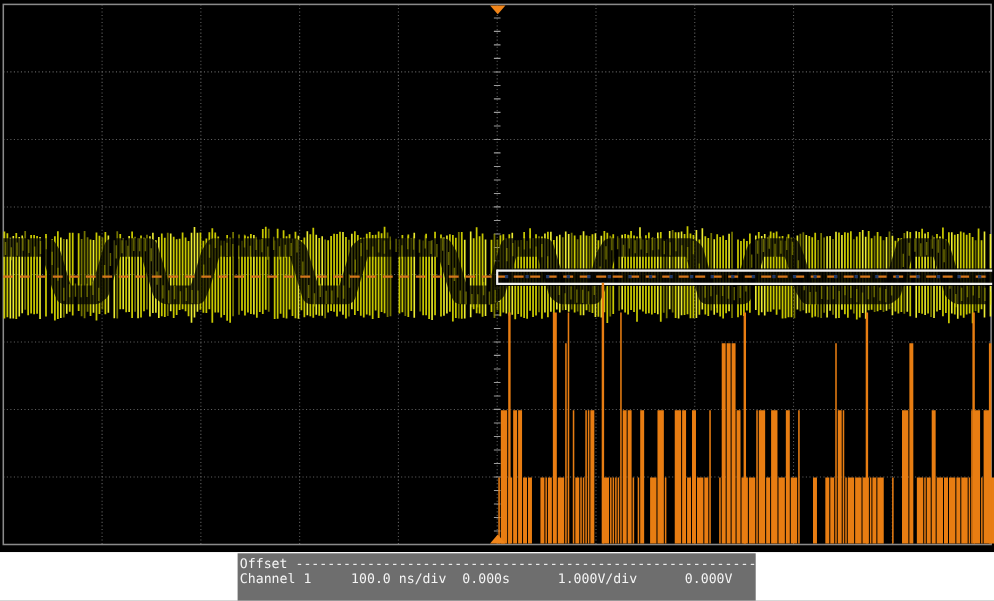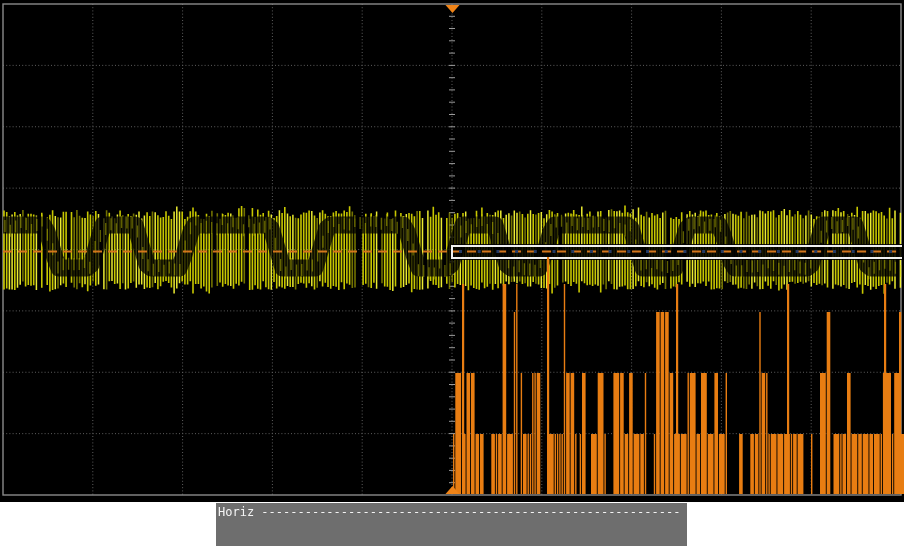--- a/index.html
+++ b/index.html
@@ -61,15 +61,16 @@
       <line x1="452" y1="245" x2="452" y2="259" stroke="#f0f0f0" stroke-width="2"></line>
       <path d="M453.0 494V434h1.4V494ZM455.3 494V373h5.8V494ZM462.0 494V434h3.6V494ZM466.5 494V373h3.6V494ZM471.0 494V373h3.6V494ZM475.5 494V434h3.6V494ZM480.0 494V434h3.6V494ZM491.3 494V434h3.6V494ZM495.8 494V434h1.4V494ZM498.1 494V434h3.6V494ZM502.6 494V284h3.6V494ZM507.1 494V434h5.8V494ZM513.8 494V312h1.4V494ZM516.1 494V284h1.4V494ZM520.7 494V373h1.4V494ZM523.0 494V434h3.6V494ZM527.5 494V434h1.4V494ZM529.8 494V434h1.4V494ZM532.1 494V373h1.4V494ZM534.4 494V373h1.4V494ZM536.7 494V373h3.6V494ZM547.9 494V434h5.8V494ZM554.6 494V434h1.4V494ZM556.9 494V434h1.4V494ZM559.2 494V434h1.4V494ZM561.5 494V434h1.4V494ZM563.8 494V284h1.4V494ZM566.1 494V373h3.6V494ZM570.6 494V373h3.6V494ZM575.1 494V434h1.4V494ZM579.7 494V434h1.4V494ZM582.0 494V373h3.6V494ZM591.0 494V434h5.8V494ZM597.7 494V373h5.8V494ZM604.4 494V434h1.4V494ZM613.4 494V373h5.8V494ZM620.1 494V373h3.6V494ZM624.6 494V434h3.6V494ZM629.1 494V373h3.6V494ZM633.6 494V434h5.8V494ZM640.3 494V434h3.6V494ZM644.8 494V373h1.4V494ZM653.8 494V434h1.4V494ZM656.1 494V312h3.6V494ZM660.6 494V312h3.6V494ZM665.1 494V312h3.6V494ZM669.6 494V373h3.6V494ZM674.1 494V434h5.8V494ZM680.8 494V434h5.8V494ZM687.5 494V373h1.4V494ZM689.8 494V373h5.8V494ZM696.5 494V434h3.6V494ZM701.0 494V373h5.8V494ZM707.7 494V434h5.8V494ZM714.4 494V373h3.6V494ZM718.9 494V434h5.8V494ZM725.6 494V373h1.4V494ZM739.1 494V434h3.6V494ZM750.3 494V434h3.6V494ZM754.8 494V434h3.6V494ZM759.3 494V312h1.4V494ZM761.6 494V373h3.6V494ZM766.1 494V373h1.4V494ZM768.4 494V434h1.4V494ZM770.7 494V434h5.8V494ZM777.4 494V434h5.8V494ZM784.1 494V434h5.8V494ZM790.8 494V434h1.4V494ZM793.1 494V434h3.6V494ZM797.6 494V434h5.8V494ZM811.0 494V434h1.4V494ZM820.0 494V373h5.8V494ZM826.7 494V312h3.6V494ZM833.5 494V434h5.8V494ZM840.2 494V434h1.4V494ZM842.5 494V434h3.6V494ZM847.0 494V373h3.6V494ZM851.5 494V434h5.8V494ZM858.2 494V434h3.6V494ZM862.7 494V434h5.8V494ZM869.4 494V434h3.6V494ZM873.9 494V434h5.8V494ZM880.6 494V434h1.4V494ZM882.9 494V373h1.4V494ZM885.2 494V373h5.8V494ZM891.9 494V434h1.4V494ZM894.2 494V373h5.8V494ZM900.9 494V434h5.8V494Z" fill="#e87d12"></path>
       <path d="M462 494V284h2.2V494ZM547 494V257h2.2V494ZM676 494V284h2.2V494ZM787 494V284h2.2V494ZM884 494V284h2.2V494ZM899 494V312h2.2V494Z" fill="#e87d12"></path>
       <polygon points="445.5,5 459.5,5 452.5,13" fill="#f08418"></polygon>
       <polygon points="445.5,494 459.5,494 452.5,486" fill="#f08418"></polygon>
     </svg>
 </div>
 
 <div class="bottom-strip">
   <div class="scales-panel">
-    <pre>Horiz ----------------------------------------------------------</pre>
+    <pre>Offset ----------------------------------------------------------</pre>
+    <pre>Channel 1     100.0 ns/div  0.000s      1.000V/div      0.000V</pre>
   </div>
 </div>
 
 </body></html>

